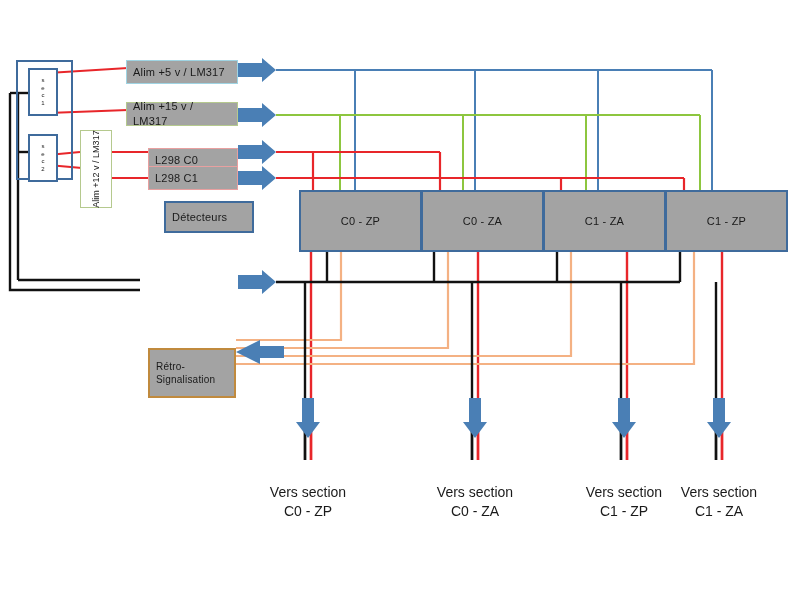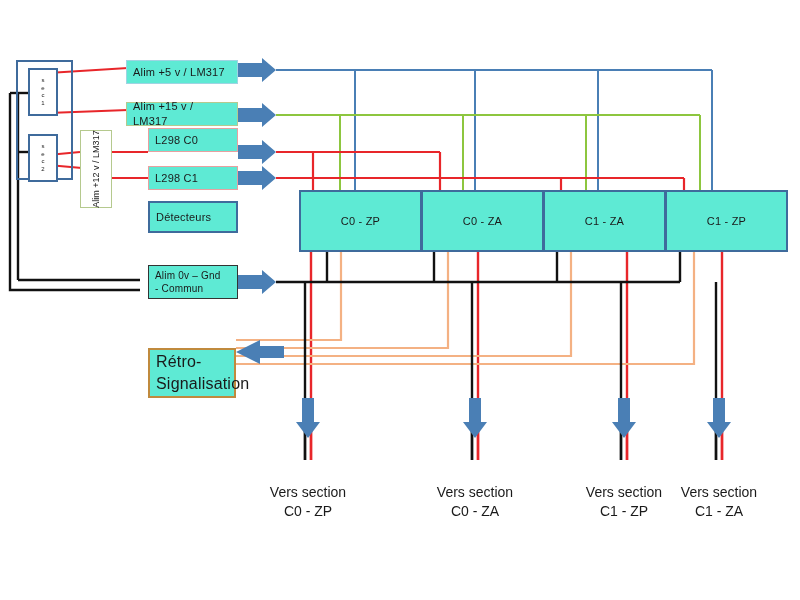--- a/index.html
+++ b/index.html
@@ -20,21 +20,21 @@
   #wires {
     position: absolute;
     left: 0;
     top: 0;
     width: 800px;
     height: 600px;
   }
   .node {
     position: absolute;
     box-sizing: border-box;
-    background: #5eead4;
+    background: #a3a3a3;
     display: flex;
     align-items: center;
     font-size: 11px;
     color: #1a1a1a;
     letter-spacing: 0.2px;
   }
   .node .txt {
     display: block;
     width: 100%;
     white-space: pre-line;
@@ -237,37 +237,33 @@
     <span class="vtxt">Alim +12 v
 / LM317</span>
   </div>
 
   <div class="node pad" style="left:126px; top:60px; width:112px; height:24px; border:1px solid #9fd4e3;">
     <span class="txt">Alim +5 v / LM317</span>
   </div>
   <div class="node pad" style="left:126px; top:102px; width:112px; height:24px; border:1px solid #b5c98e;">
     <span class="txt">Alim +15 v / LM317</span>
   </div>
-  <div class="node pad" style="left:148px; top:128px; width:90px; height:24px; border:1px solid #e8a0a0;">
+  <div class="node pad" style="left:148px; top:148px; width:90px; height:24px; border:1px solid #e8a0a0;">
     <span class="txt">L298 C0</span>
   </div>
   <div class="node pad" style="left:148px; top:166px; width:90px; height:24px; border:1px solid #e8a0a0;justify-content:flex-end;">
     <span class="txt">L298 C1</span>
   </div>
 
-  <div class="node pad" style="left:148px; top:201px; width:90px; height:32px; border:2px solid #3f6b9c;">
+  <div class="node pad" style="left:164px; top:201px; width:90px; height:32px; border:2px solid #3f6b9c;">
     <span class="txt">Détecteurs</span>
   </div>
 
-  <div class="node pad" style="left:148px; top:265px; width:90px; height:34px; border:1px solid #333333; font-size:10px;">
-    <span class="txt">Alim 0v – Gnd
-- Commun</span>
-  </div>
-
-  <div class="node pad" style="left:148px; top:348px; width:88px; height:50px; border:2px solid #c08a3e; font-size:16px;">
+
+  <div class="node pad" style="left:148px; top:348px; width:88px; height:50px; border:2px solid #c08a3e; font-size:10px;">
     <span class="txt">Rétro-
 Signalisation</span>
   </div>
 
   <div class="node" style="left:299px; top:190px; width:123px; height:62px; border:2px solid #3f6b9c; justify-content:center;">
     <span>C0 - ZP</span>
   </div>
   <div class="node" style="left:421px; top:190px; width:123px; height:62px; border:2px solid #3f6b9c; justify-content:center;">
     <span>C0 - ZA</span>
   </div>

